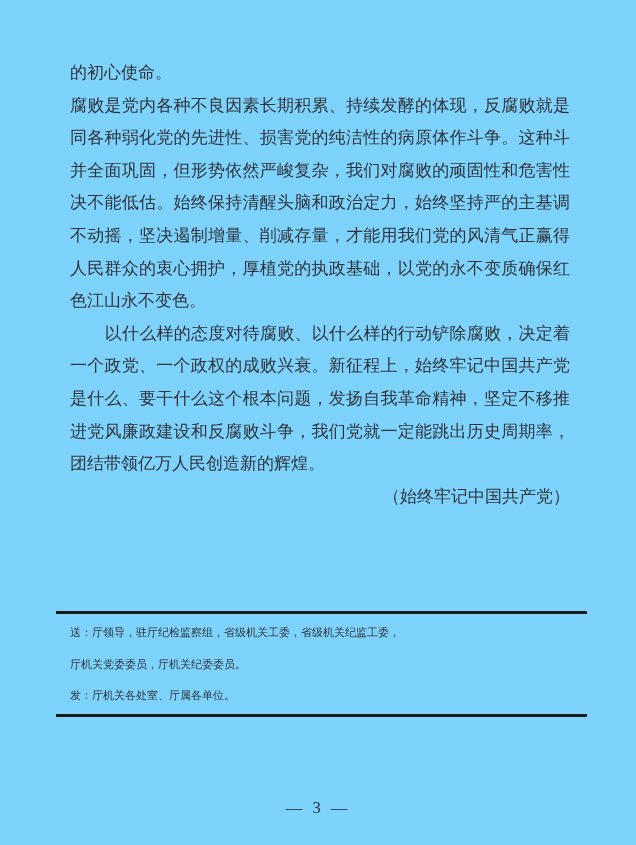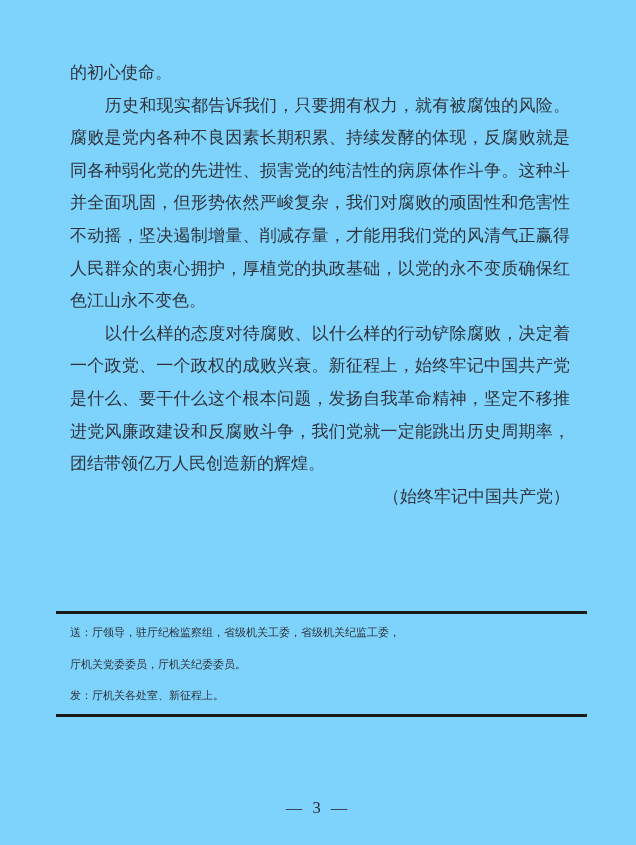--- a/index.html
+++ b/index.html
@@ -70,38 +70,38 @@
   }
 </style>
 </head>
 <body>
 
 <div class="page">
 
   <div class="body-text">
     <div class="line short">的初心使命。</div>
 
-    <div class="line indent">历史和现实都告诉我们，只要拥有权力，就有被腐蚀的风险。</div>
     <div class="line full">腐败是党内各种不良因素长期积累、持续发酵的体现，反腐败就是</div>
     <div class="line full">同各种弱化党的先进性、损害党的纯洁性的病原体作斗争。这种斗</div>
     <div class="line full">并全面巩固，但形势依然严峻复杂，我们对腐败的顽固性和危害性</div>
+    <div class="line full">决不能低估。始终保持清醒头脑和政治定力，始终坚持严的主基调</div>
     <div class="line full">不动摇，坚决遏制增量、削减存量，才能用我们党的风清气正赢得</div>
     <div class="line full">人民群众的衷心拥护，厚植党的执政基础，以党的永不变质确保红</div>
     <div class="line short">色江山永不变色。</div>
 
     <div class="line indent">以什么样的态度对待腐败、以什么样的行动铲除腐败，决定着</div>
     <div class="line full">一个政党、一个政权的成败兴衰。新征程上，始终牢记中国共产党</div>
     <div class="line full">是什么、要干什么这个根本问题，发扬自我革命精神，坚定不移推</div>
     <div class="line full">进党风廉政建设和反腐败斗争，我们党就一定能跳出历史周期率，</div>
     <div class="line short">团结带领亿万人民创造新的辉煌。</div>
 
     <div class="line right">（始终牢记中国共产党）</div>
   </div>
 
   <div class="distribution">
     <div class="dist-line">送：厅领导，驻厅纪检监察组，省级机关工委，省级机关纪监工委，</div>
     <div class="dist-line">厅机关党委委员，厅机关纪委委员。</div>
-    <div class="dist-line">发：厅机关各处室、新征程上。</div>
+    <div class="dist-line">发：厅机关各处室、厅属各单位。</div>
   </div>
 
   <div class="page-number">— 3 —</div>
 
 </div>
 
 </body></html>

